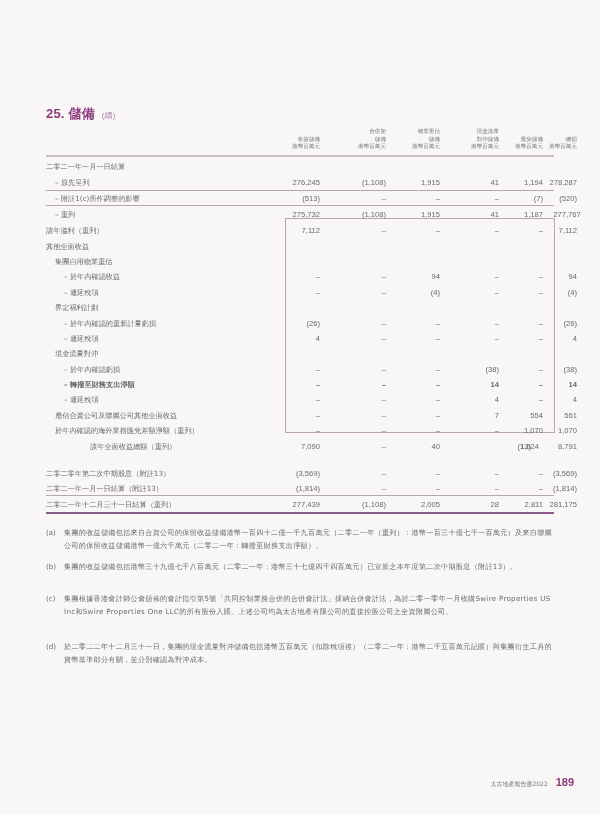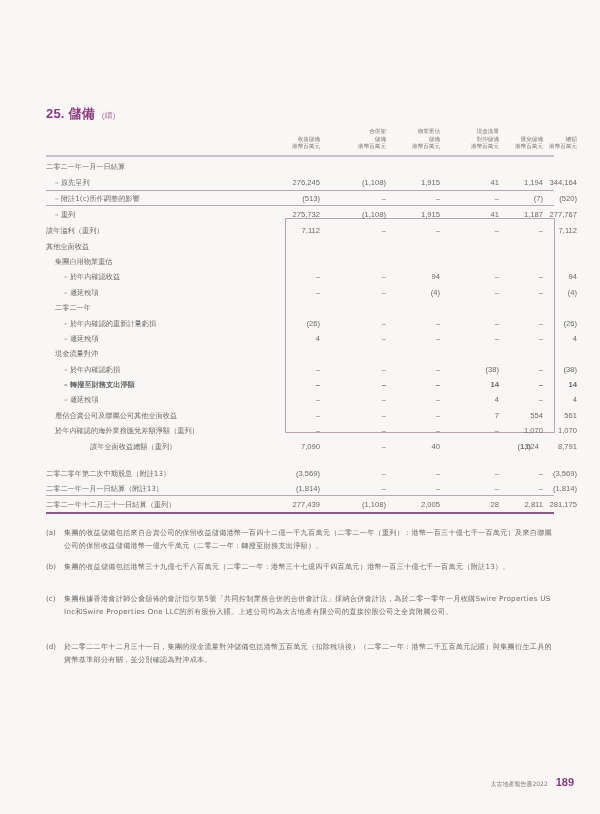--- a/index.html
+++ b/index.html
@@ -88,39 +88,39 @@
       <span class="cell" style="left: 437px;"></span>
       <span class="cell" style="left: 471px;"></span>
     </div>
     <div class="row" style="top: 176px;">
       <span class="label" style="left: 9px;">– 原先呈列</span>
       <span class="cell" style="left: 214px;">276,245</span>
       <span class="cell" style="left: 280px;">(1,108)</span>
       <span class="cell" style="left: 334px;">1,915</span>
       <span class="cell" style="left: 393px;">41</span>
       <span class="cell" style="left: 437px;">1,194</span>
-      <span class="cell" style="left: 471px;">344,164</span>
+      <span class="cell" style="left: 471px;">278,287</span>
     </div>
     <div class="row" style="top: 192px;">
       <span class="label" style="left: 9px;">– 附註1(c)所作調整的影響</span>
       <span class="cell" style="left: 214px;">(513)</span>
       <span class="cell" style="left: 280px;">–</span>
       <span class="cell" style="left: 334px;">–</span>
       <span class="cell" style="left: 393px;">–</span>
       <span class="cell" style="left: 437px;">(7)</span>
       <span class="cell" style="left: 471px;">(520)</span>
     </div>
     <div class="row" style="top: 208px;">
       <span class="label" style="left: 9px;">– 重列</span>
       <span class="cell" style="left: 214px;">275,732</span>
       <span class="cell" style="left: 280px;">(1,108)</span>
       <span class="cell" style="left: 334px;">1,915</span>
       <span class="cell" style="left: 393px;">41</span>
       <span class="cell" style="left: 437px;">1,187</span>
-      <span class="cell" style="left: 471px;">277,767</span>
+      <span class="cell" style="left: 491px; text-align: center;">277,767</span>
     </div>
     <div class="row" style="top: 224px;">
       <span class="label" style="left: 0px;">該年溢利（重列）</span>
       <span class="cell" style="left: 214px;">7,112</span>
       <span class="cell" style="left: 280px;">–</span>
       <span class="cell" style="left: 334px;">–</span>
       <span class="cell" style="left: 393px;">–</span>
       <span class="cell" style="left: 437px;">–</span>
       <span class="cell" style="left: 471px;">7,112</span>
     </div>
@@ -154,21 +154,21 @@
     <div class="row" style="top: 286px;">
       <span class="label" style="left: 18px;">– 遞延稅項</span>
       <span class="cell" style="left: 214px;">–</span>
       <span class="cell" style="left: 280px;">–</span>
       <span class="cell" style="left: 334px;">(4)</span>
       <span class="cell" style="left: 393px;">–</span>
       <span class="cell" style="left: 437px;">–</span>
       <span class="cell" style="left: 471px;">(4)</span>
     </div>
     <div class="row" style="top: 301px;">
-      <span class="label" style="left: 9px;">二零二一年</span>
+      <span class="label" style="left: 9px;">界定福利計劃</span>
       <span class="cell" style="left: 214px;"></span>
       <span class="cell" style="left: 280px;"></span>
       <span class="cell" style="left: 334px;"></span>
       <span class="cell" style="left: 393px;"></span>
       <span class="cell" style="left: 437px;"></span>
       <span class="cell" style="left: 471px;"></span>
     </div>
     <div class="row" style="top: 317px;">
       <span class="label" style="left: 18px;">– 於年內確認的重新計量虧損</span>
       <span class="cell" style="left: 214px;">(26)</span>
@@ -283,21 +283,21 @@
     <div class="rule thick" style="top: 512px;"></div>
   </div>
 
 <div id="notes">
     <div class="note" style="top: 526px;">
       <span class="tag">(a)</span>
       <span class="txt">集團的收益儲備包括來自合資公司的保留收益儲備港幣一百四十二億一千九百萬元（二零二一年（重列）：港幣一百三十億七千一百萬元）及來自聯屬公司的保留收益儲備港幣一億六千萬元（二零二一年：轉撥至財務支出淨額）。</span>
     </div>
     <div class="note" style="top: 560px;">
       <span class="tag">(b)</span>
-      <span class="txt">集團的收益儲備包括港幣三十九億七千八百萬元（二零二一年：港幣三十七億四千四百萬元）港幣一百三十億七千一百萬元（附註13）。</span>
+      <span class="txt">集團的收益儲備包括港幣三十九億七千八百萬元（二零二一年：港幣三十七億四千四百萬元）已宣派之本年度第二次中期股息（附註13）。</span>
     </div>
     <div class="note" style="top: 592px;">
       <span class="tag">(c)</span>
       <span class="txt">集團根據香港會計師公會頒佈的會計指引第5號「共同控制業務合併的合併會計法」採納合併會計法，為於二零一零年一月收購Swire Properties US Inc和Swire Properties One LLC的所有股份入賬。上述公司均為太古地產有限公司的直接控股公司之全資附屬公司。</span>
     </div>
     <div class="note" style="top: 640px;">
       <span class="tag">(d)</span>
       <span class="txt">於二零二二年十二月三十一日，集團的現金流量對沖儲備包括港幣五百萬元（扣除稅項後）（二零二一年：港幣二千五百萬元記賬）與集團衍生工具的貨幣基準部分有關，並分別確認為對沖成本。</span>
     </div>
   </div>

